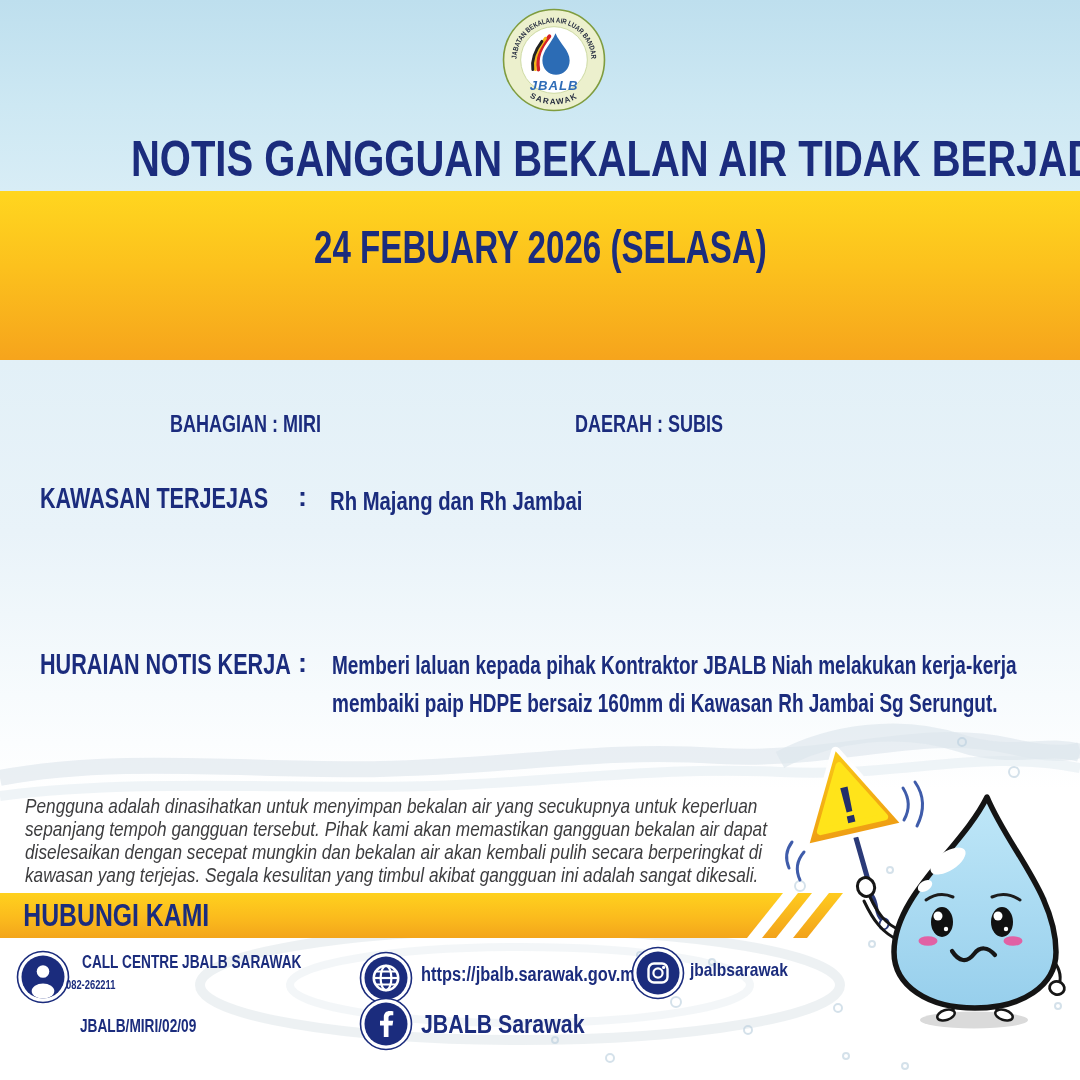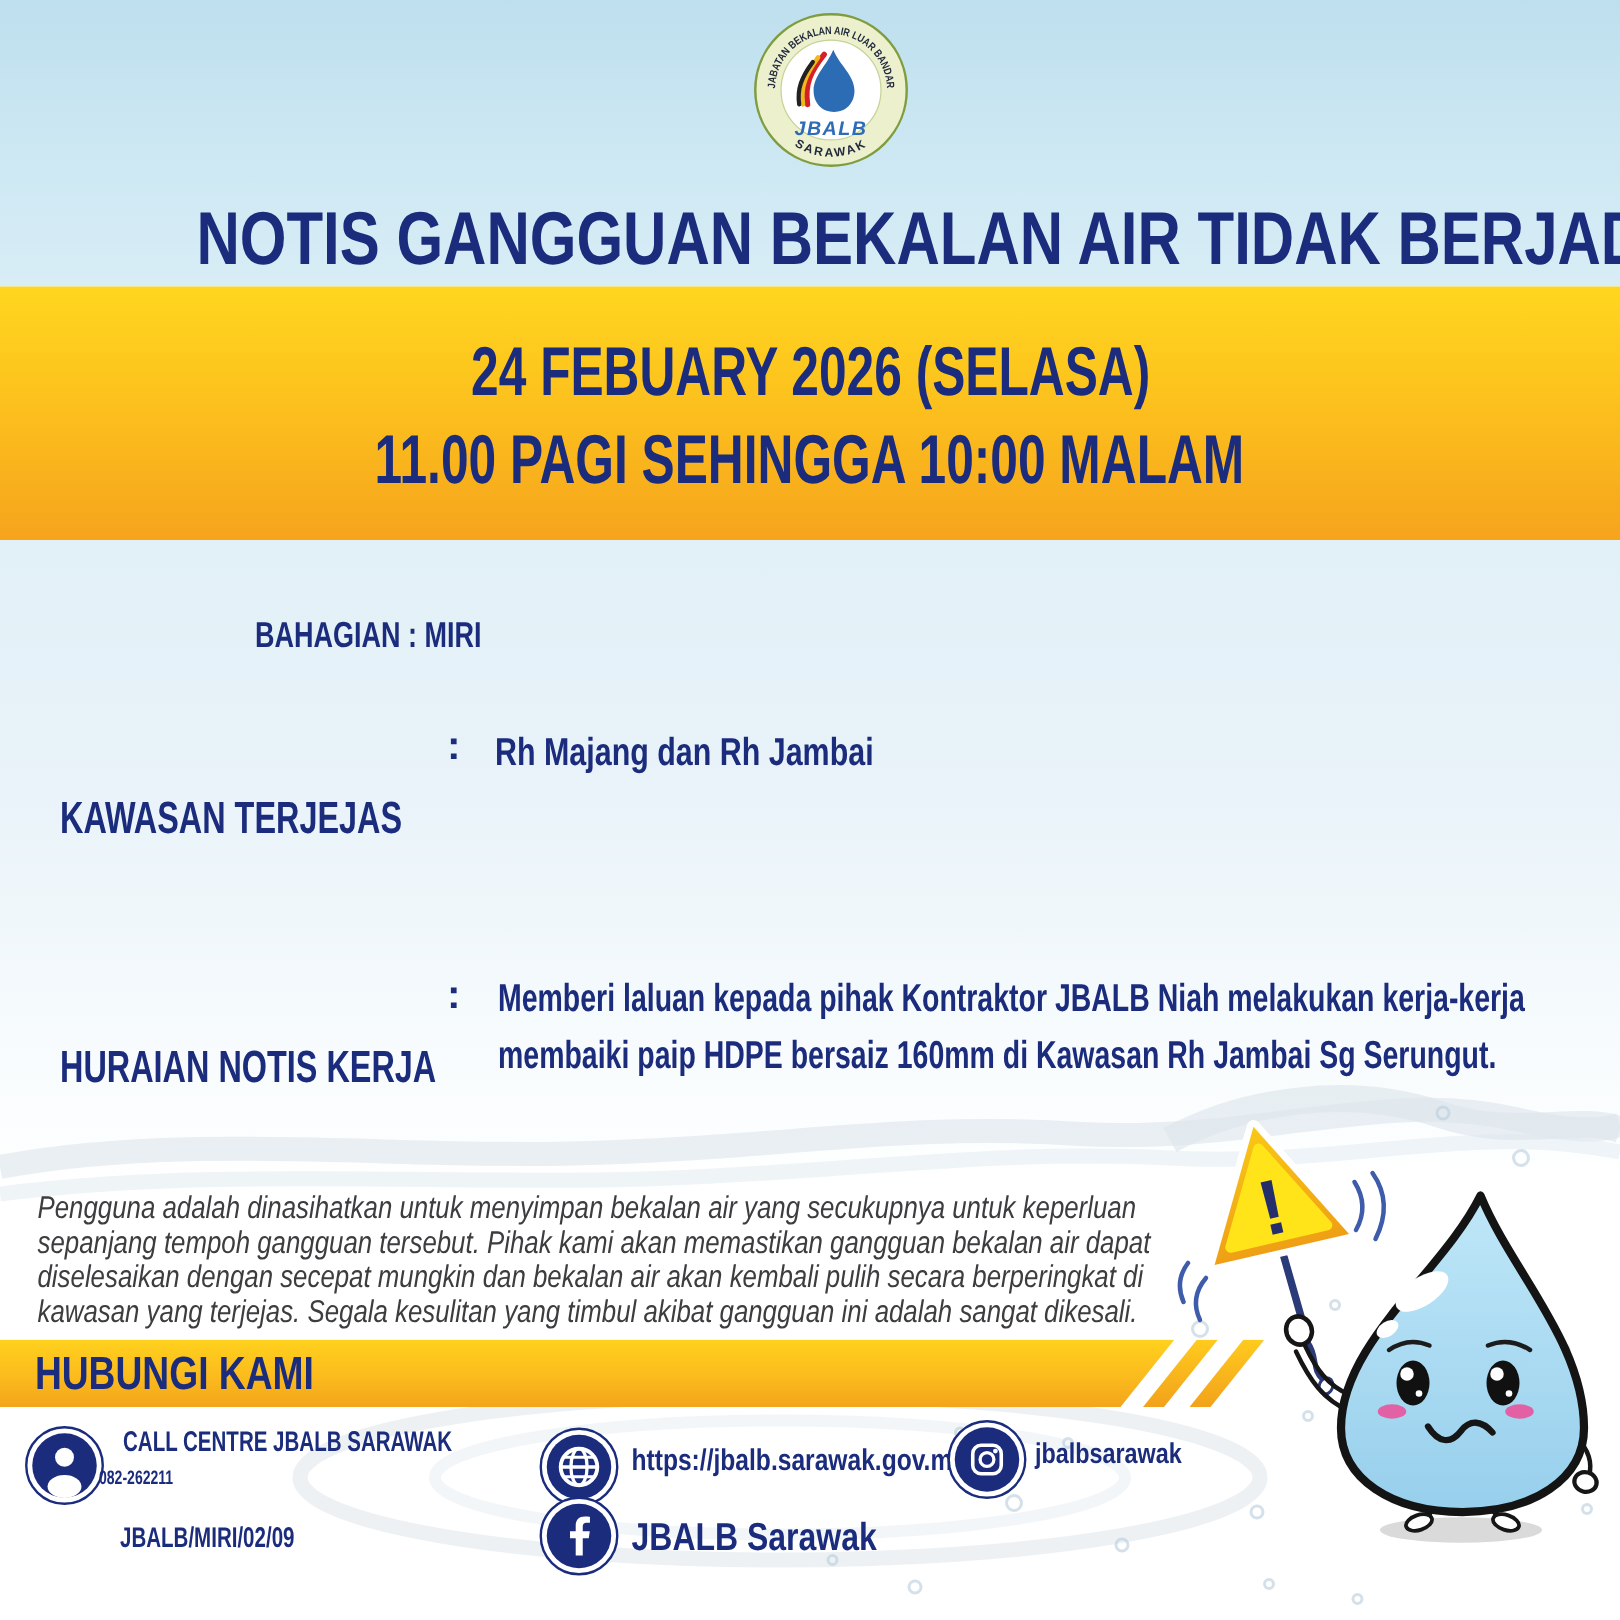--- a/index.html
+++ b/index.html
@@ -18,21 +18,21 @@
   .condL{display:inline-block;transform-origin:left center;white-space:nowrap;}
   .navy{color:#1b2c7d;}
   .title{top:130px;left:0;width:1080px;text-align:center;font-size:50px;font-weight:bold;letter-spacing:0;}
   .title .cond{transform:scaleX(.80);}
   .dateline{left:0;width:1080px;text-align:center;font-weight:bold;font-size:46px;}
   .dateline .cond{transform:scaleX(.72);}
   .d1{top:220px;} .d2{top:279px;}
   .region{font-size:24px;font-weight:bold;top:410px;}
   .region .condL{transform:scaleX(.75);}
   .r-bahagian{left:170px;} .r-daerah{left:575px;}
-  .detail-label{font-size:30px;font-weight:bold;margin-top:48px;}
+  .detail-label{font-size:30px;font-weight:bold;}
   .detail-label .condL{transform:scaleX(.72);}
   .detail-colon{font-size:27px;font-weight:bold;}
   .detail-value{font-size:26px;font-weight:bold;}
   .kw-label{left:40px;top:481px;}
   .kw-colon{left:298px;top:482px;}
   .kw-value{left:330px;top:486px;}
   .kw-value .condL{transform:scaleX(.78);}
   .hn-label{left:40px;top:647px;}
   .hn-colon{left:298px;top:648px;}
   .hn-value{left:332px;top:646px;line-height:38px;white-space:pre-line;font-size:26px;font-weight:bold;transform:scaleX(.73);transform-origin:left top;width:960px;}
@@ -117,23 +117,23 @@
       <path d="M43 30 C 35 41 31 50 33 61" stroke="#f1b71b" stroke-width="3" fill="none" stroke-linecap="round"></path>
       <path d="M39.5 33 C 32 43 29 51 30.5 61" stroke="#222222" stroke-width="2.8" fill="none" stroke-linecap="round"></path>
       <path d="M53 25 C 49 35 40 42 40 52 C 40 60.5 46 66 53.5 66 C 61 66 67 60.5 67 52 C 67 42 57 35 53 25 Z" fill="#2c6cb5"></path>
     </g>
     <text x="51.5" y="81" text-anchor="middle" font-size="13" font-weight="bold" font-style="italic" fill="#2e6cb7" letter-spacing="1">JBALB</text>
   </svg>
 
   <div class="abs title navy"><span class="cond">NOTIS GANGGUAN BEKALAN AIR TIDAK BERJADUAL</span></div>
 
   <div class="abs dateline d1 navy"><span class="cond">24 FEBUARY 2026 (SELASA)</span></div>
-  <div class="abs dateline d2 navy"><span class="cond">11.00 PAGI SEHINGGA 10:00 MALAM</span></div>
 
   <div class="abs region r-bahagian navy"><span class="condL">BAHAGIAN : MIRI</span></div>
+  <div class="abs region r-daerah navy"><span class="condL">DAERAH : SUBIS</span></div>
 
   <div class="abs detail-label kw-label navy"><span class="condL">KAWASAN TERJEJAS</span></div>
   <div class="abs detail-colon kw-colon navy">:</div>
   <div class="abs detail-value kw-value navy"><span class="condL">Rh Majang dan Rh Jambai</span></div>
 
   <div class="abs detail-label hn-label navy"><span class="condL">HURAIAN NOTIS KERJA</span></div>
   <div class="abs detail-colon hn-colon navy">:</div>
   <div class="abs hn-value navy">Memberi laluan kepada pihak Kontraktor JBALB Niah melakukan kerja-kerja
 membaiki paip HDPE bersaiz 160mm di Kawasan Rh Jambai Sg Serungut.</div>
 

